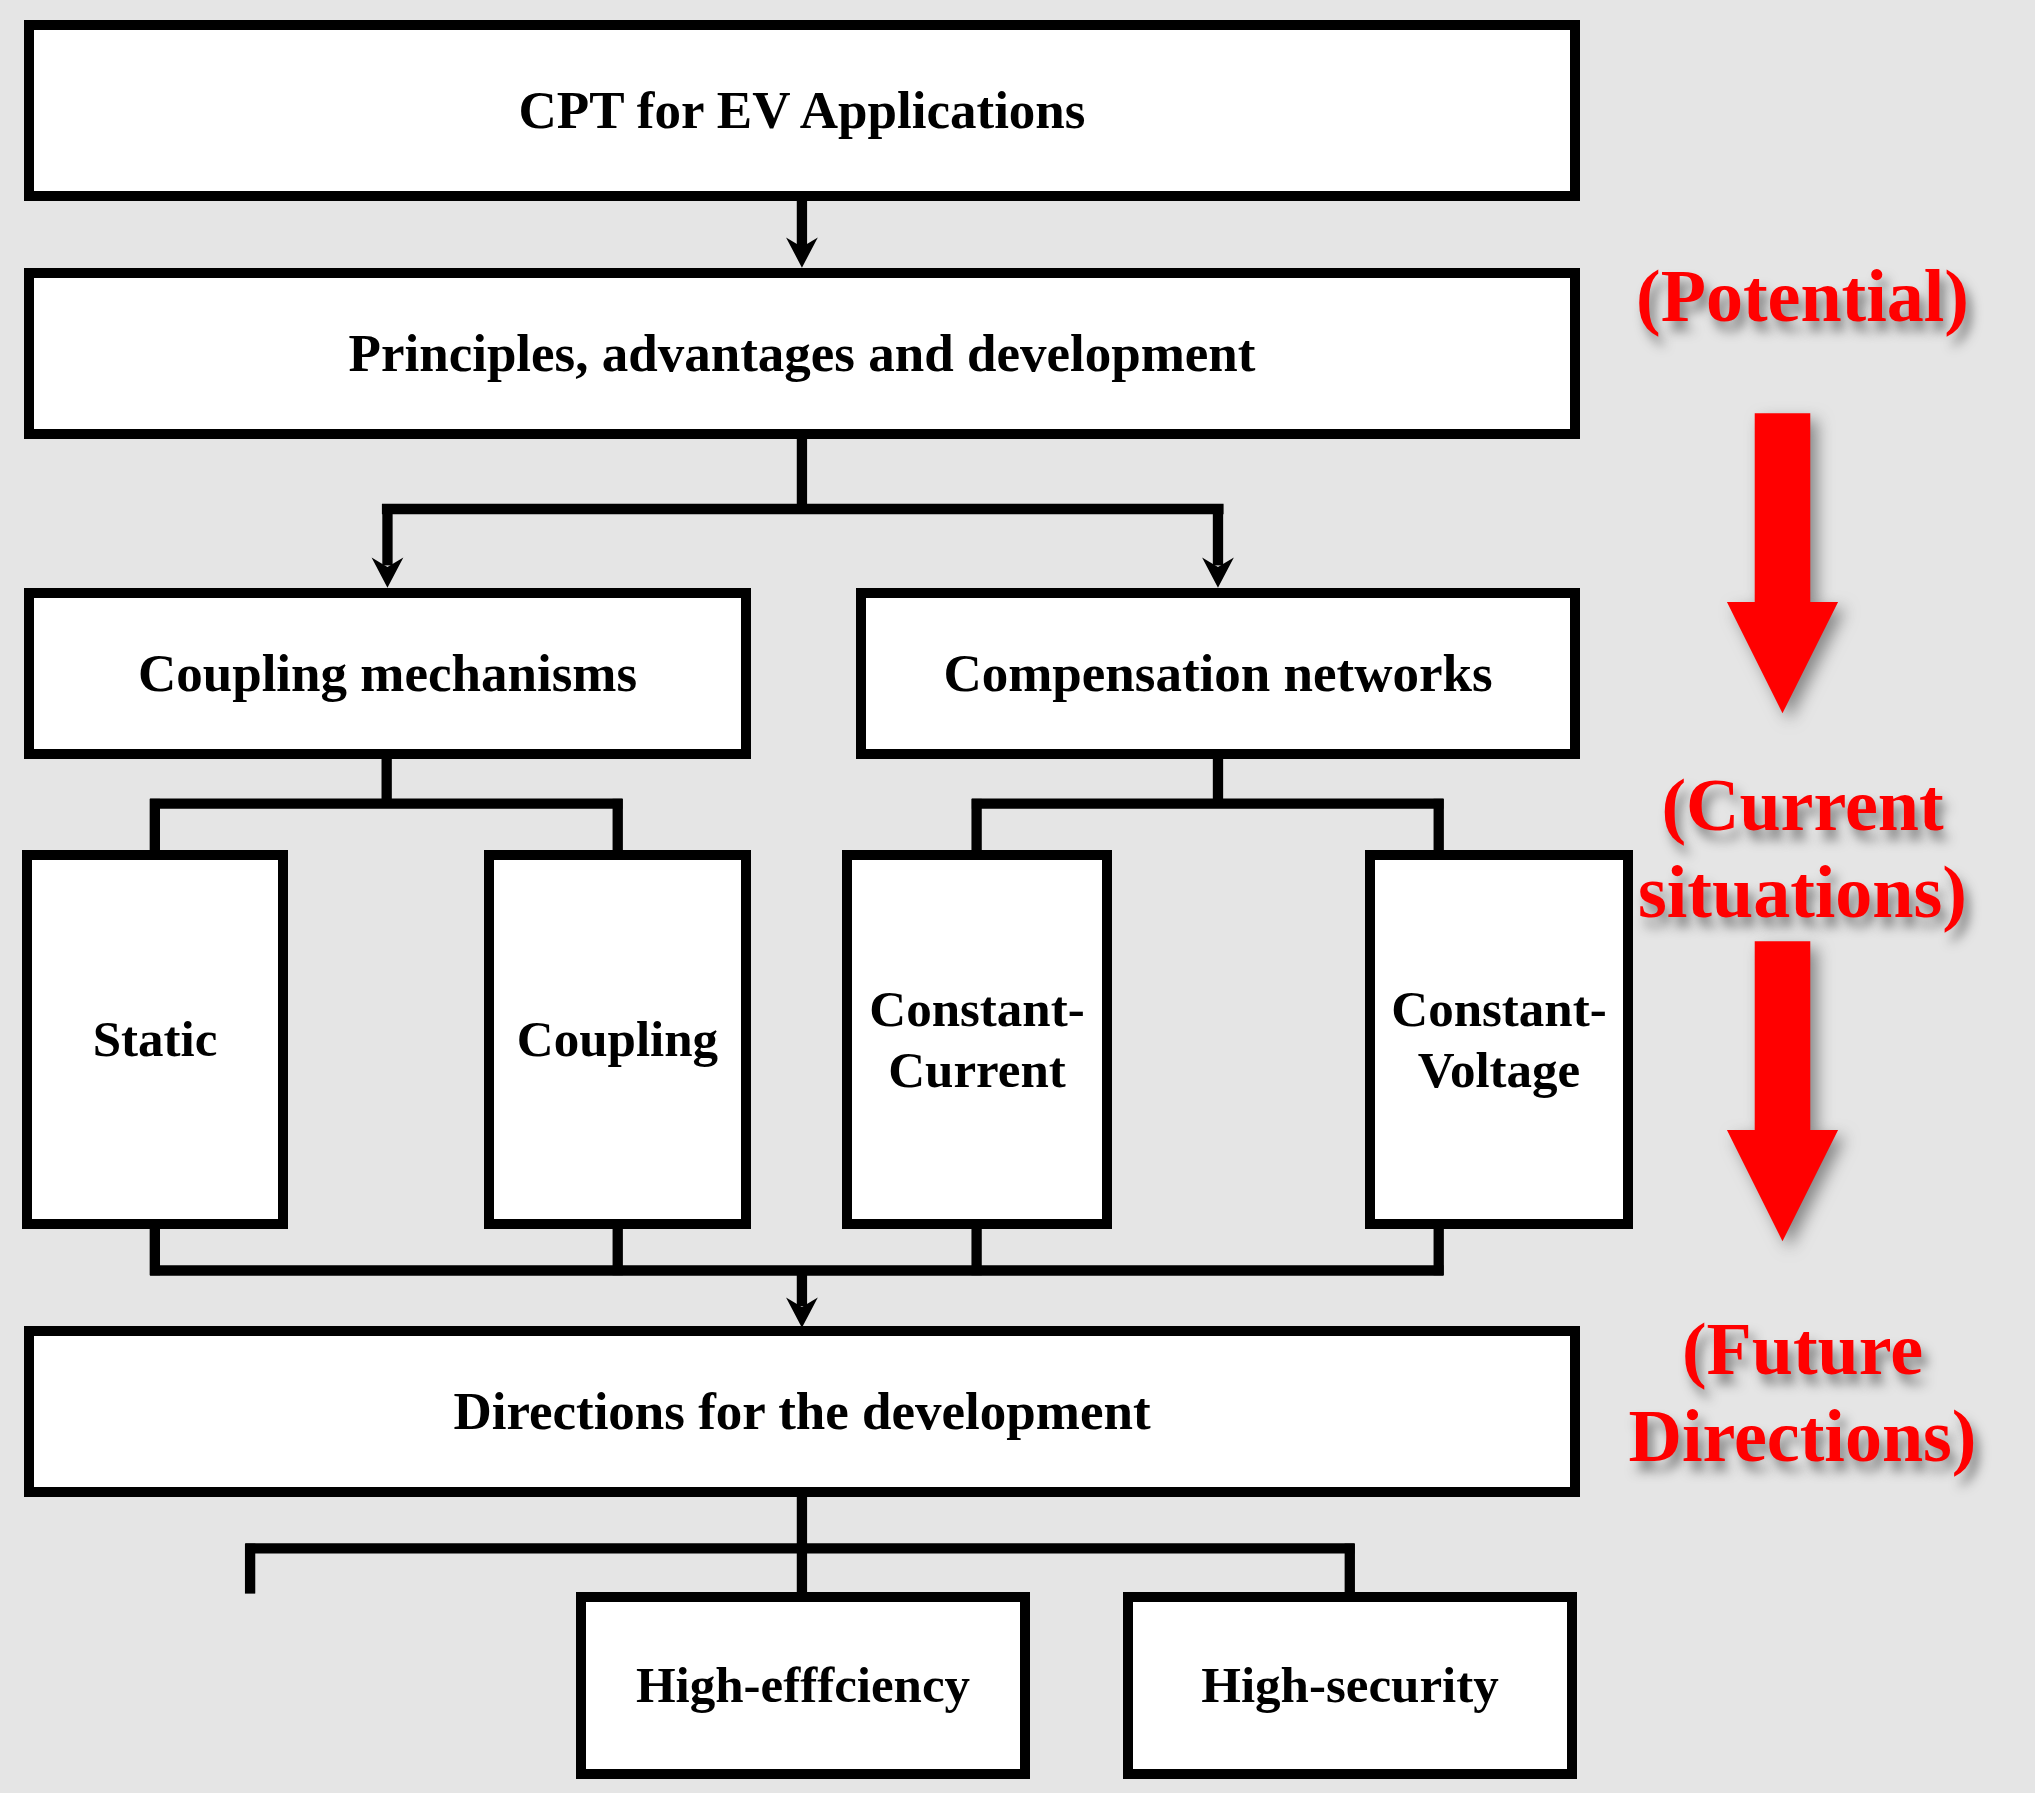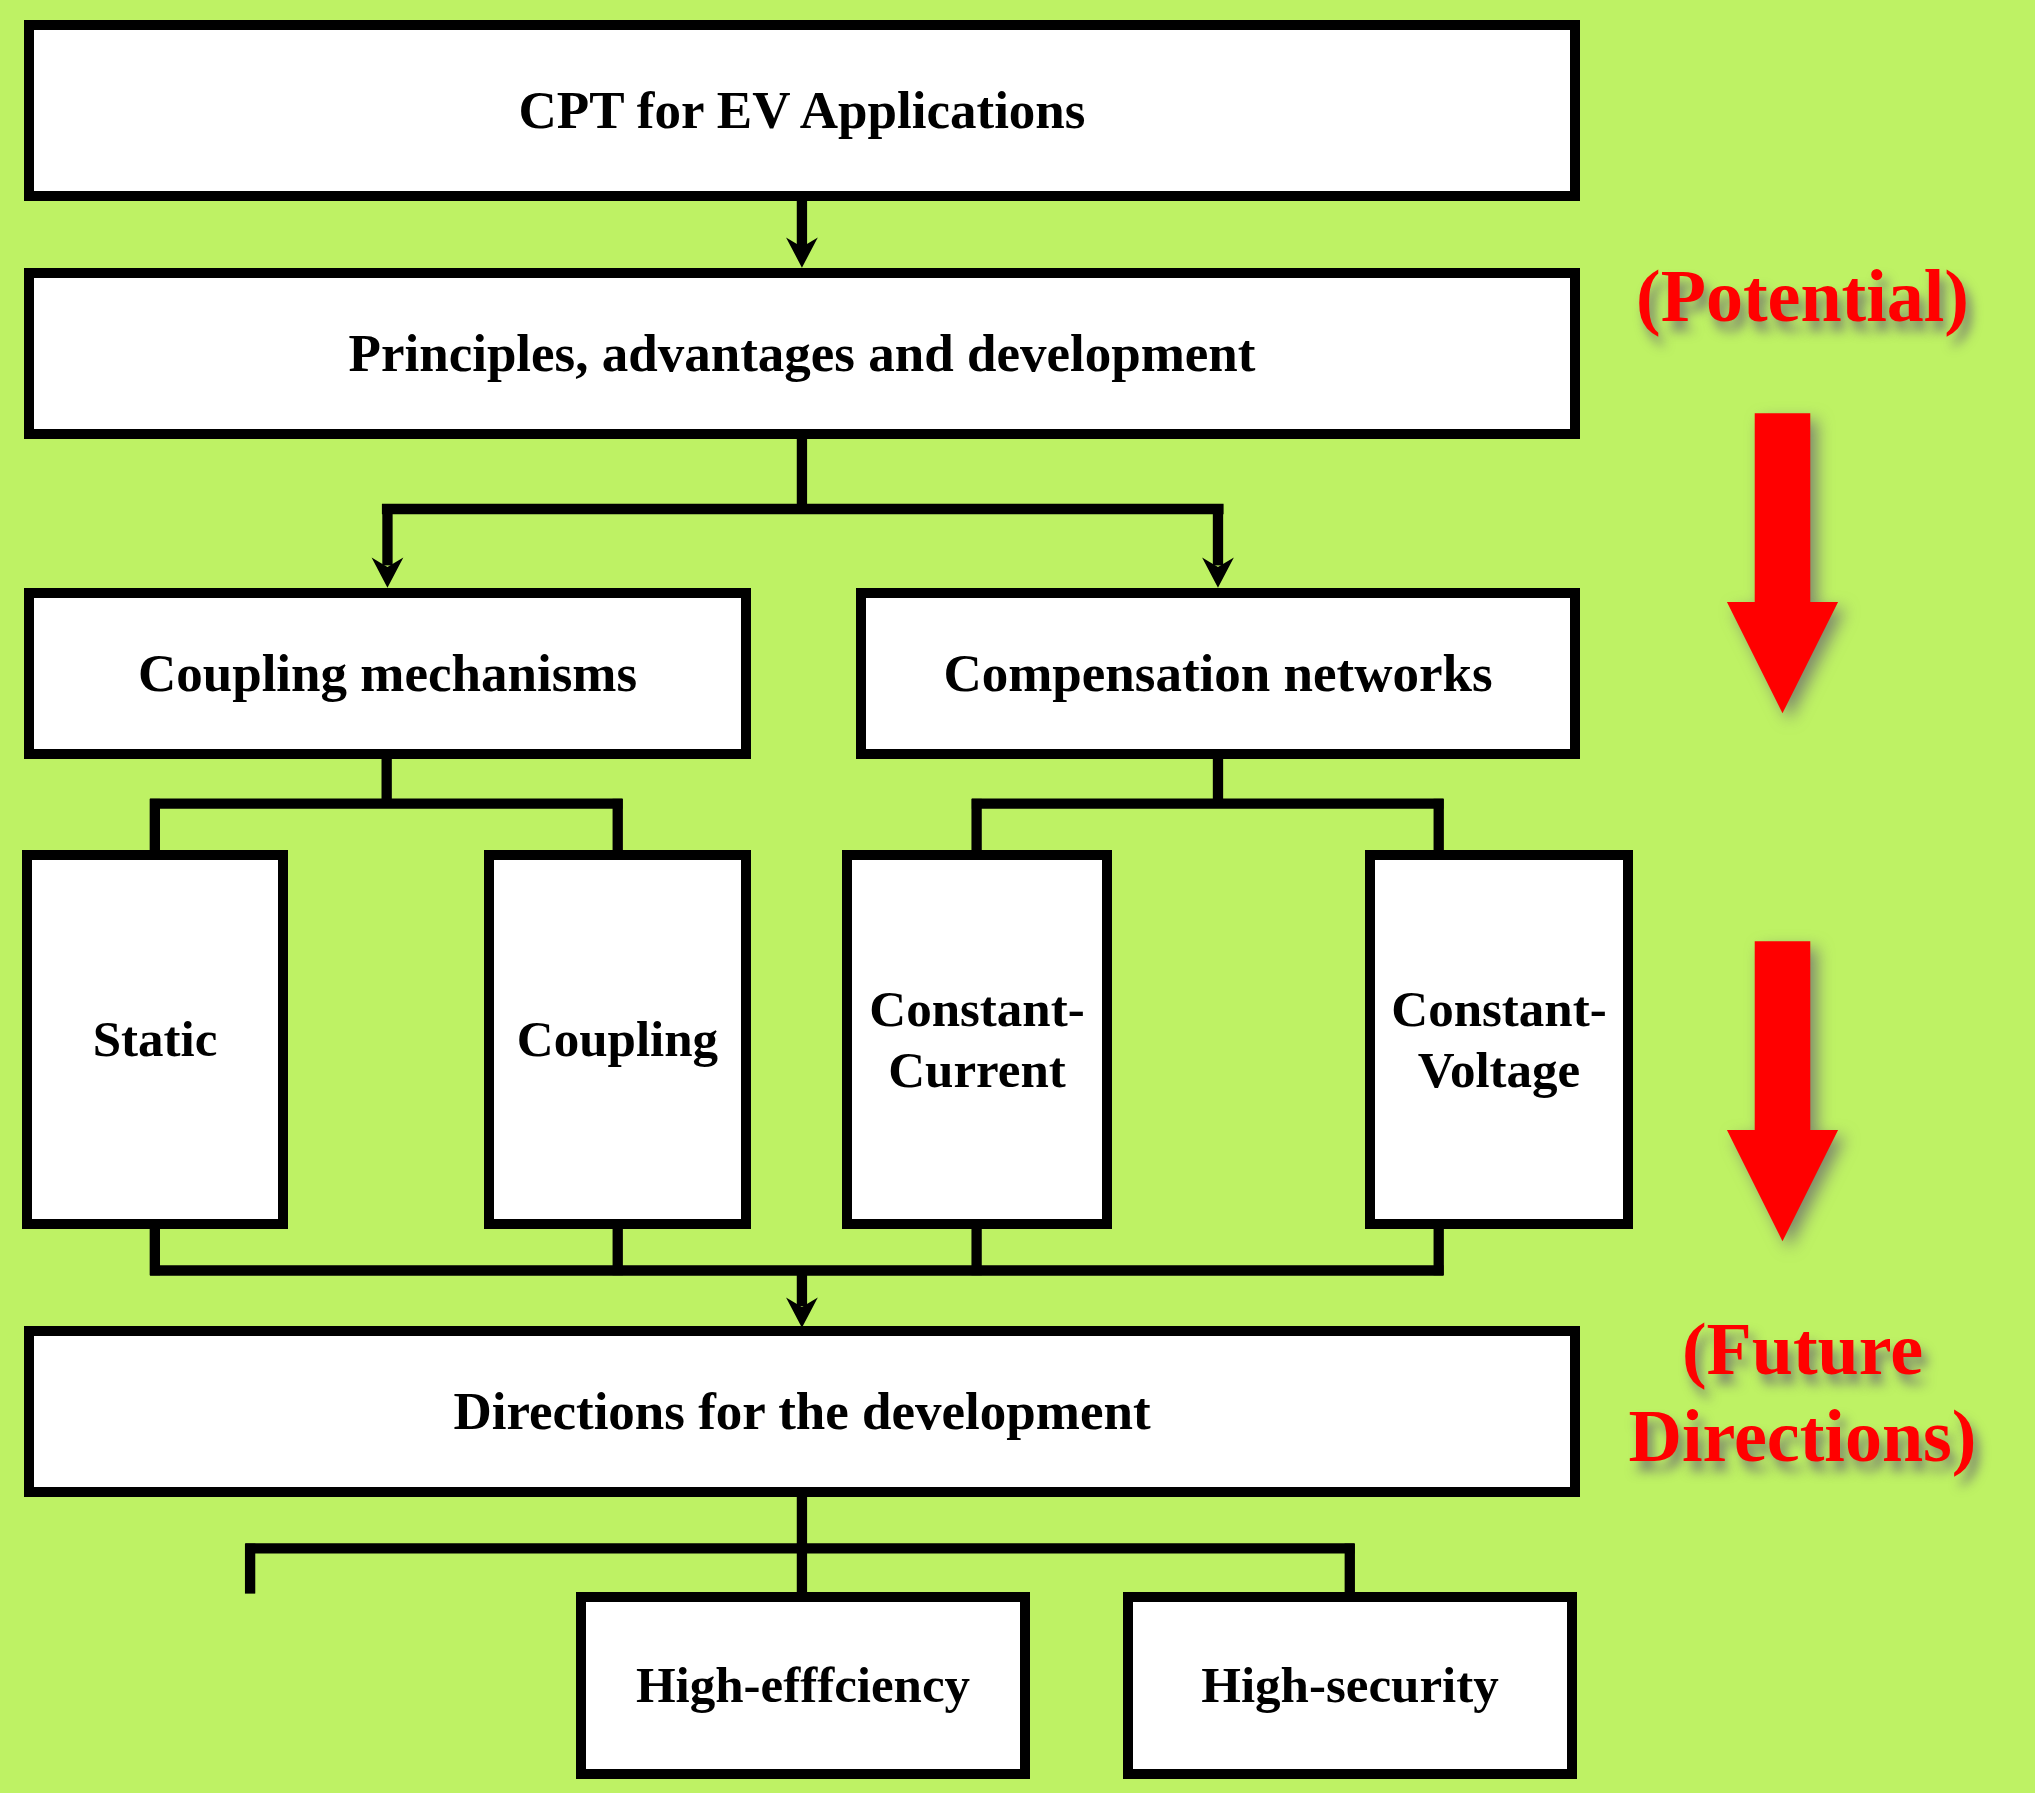--- a/index.html
+++ b/index.html
@@ -1,20 +1,20 @@
 <!DOCTYPE html>
 <html style="font-size:12.7px"><head>
 <meta charset="utf-8">
 <style>
   html, body { margin: 0; padding: 0; background: #ffffff; }
   #stage {
     position: relative;
     width: 2035px;
     height: 1793px;
-    background: #bef264;
+    background: #e5e5e5;
     font-family: "Liberation Serif", "DejaVu Serif", serif;
     overflow: hidden;
   }
   #connectors {
     position: absolute;
     left: 0; top: 0;
     width: 2035px; height: 1793px;
   }
   .node {
     position: absolute;
@@ -171,20 +171,21 @@
   <div class="node box-high-sec small-label">
     <span>High-security</span>
   </div>
 
   <div class="red-note note-potential">(Potential)</div>
 
   <svg class="red-arrow red-arrow-1" viewBox="0 0 160 380" xmlns="http://www.w3.org/2000/svg">
     <polygon points="45,0 115,0 115,238 150,238 80,378 10,238 45,238" fill="#ff0000"></polygon>
   </svg>
 
+  <div class="red-note note-current">(Current situations)</div>
 
   <svg class="red-arrow red-arrow-2" viewBox="0 0 160 380" xmlns="http://www.w3.org/2000/svg">
     <polygon points="45,0 115,0 115,238 150,238 80,378 10,238 45,238" fill="#ff0000"></polygon>
   </svg>
 
   <div class="red-note note-future">(Future Directions)</div>
 
 </div>
 
 

